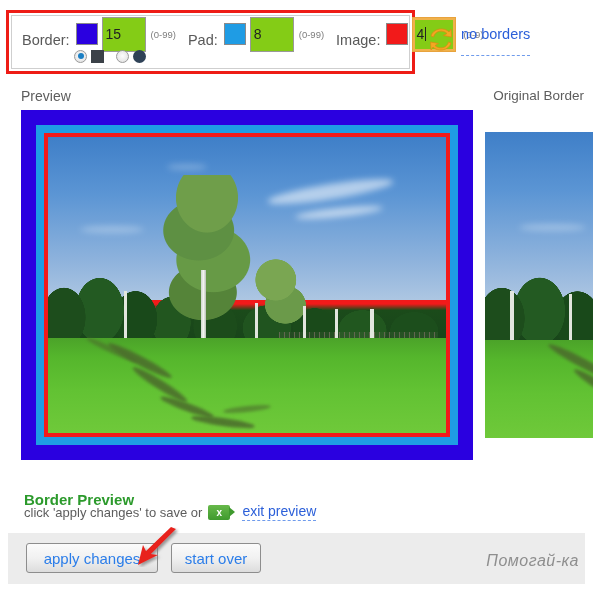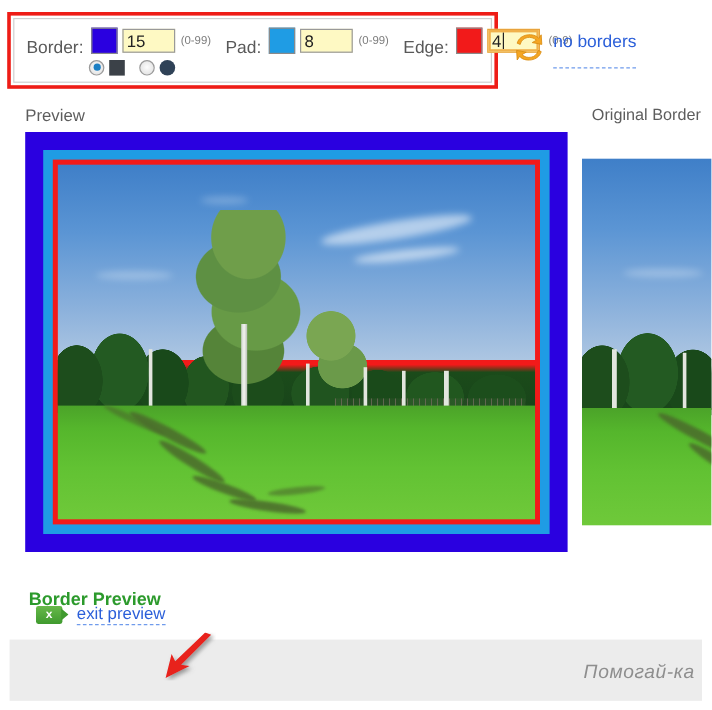--- a/index.html
+++ b/index.html
@@ -28,21 +28,21 @@
     display:flex;align-items:center;
   }
   .ctl-label{
     font-size:14.5px;color:#595959;margin-right:6px;white-space:nowrap;margin-top:11px;
   }
   .swatch{
     width:22px;height:22px;display:inline-block;margin-right:4px;
     border:1px solid #8a8a8a;box-sizing:border-box;
   }
   .numbox{
-    width:44px;height:20px;border:1px solid #999;background:#fef9c3;
+    width:44px;height:35px;border:1px solid #999;background:#84cc16;
     font-size:14px;color:#222;padding:0 3px;box-sizing:border-box;
     display:flex;align-items:center;margin-right:5px;
     font-family:"Liberation Sans", sans-serif;
   }
   .numbox.focused{
     border:1px solid #e8a33d;
     outline:2px solid #f0b14b;
     outline-offset:-3px;
     margin-right:7px;
   }
@@ -242,21 +242,21 @@
     </span>
     <span class="range-hint">(0-99)</span>
 
     <span class="ctl-label">Pad:</span>
     <span class="swatch" id="sw-pad" style="background: rgb(31, 156, 228);"></span>
     <span class="numbox">
       <span>8</span>
     </span>
     <span class="range-hint">(0-99)</span>
 
-    <span class="ctl-label">Edge:</span>
+    <span class="ctl-label">Image:</span>
     <span class="swatch" id="sw-edge" style="background: rgb(242, 26, 26);"></span>
     <span class="numbox focused">
       <span>4</span>
         <span class="caret"></span>
     </span>
     <span class="range-hint">(0-9)</span>
 
   </div>
 
   <div class="ctl-row2">
@@ -325,25 +325,28 @@
     <div class="small-trunk" style="left:20%;top:53%;height:16%"></div>
     <div class="meadow"></div>
     <div class="path p1"></div>
     <div class="path p2"></div>
   </div>
 </div>
 
 <div id="border-preview-title" style="color: rgb(44, 154, 44);">Border Preview</div>
 
 <div id="hint-row">
+  <span>click 'apply changes' to save or</span>
   <span id="exit-icon">x</span>
   <a href="#" id="exit-preview-link">exit preview</a>
 </div>
 
 <div id="bottom-bar">
+  <div class="btn" id="apply-changes-button" style="color: rgb(43, 125, 233);">apply changes</div>
+  <div class="btn" id="start-over-button" style="color: rgb(43, 125, 233);">start over</div>
 </div>
 
 <svg id="red-arrow" viewBox="0 0 62 40">
   <defs>
     <filter id="shd" x="-30%" y="-30%" width="180%" height="180%">
       <feDropShadow dx="2" dy="2" stdDeviation="1.6" flood-color="#777" flood-opacity="0.75"></feDropShadow>
     </filter>
   </defs>
   <g filter="url(#shd)">
     <path d="M58 2 L33 27 L40 28 L20 38 L25 18 L28 24 L53 0 Z" fill="#e8201a"></path>

